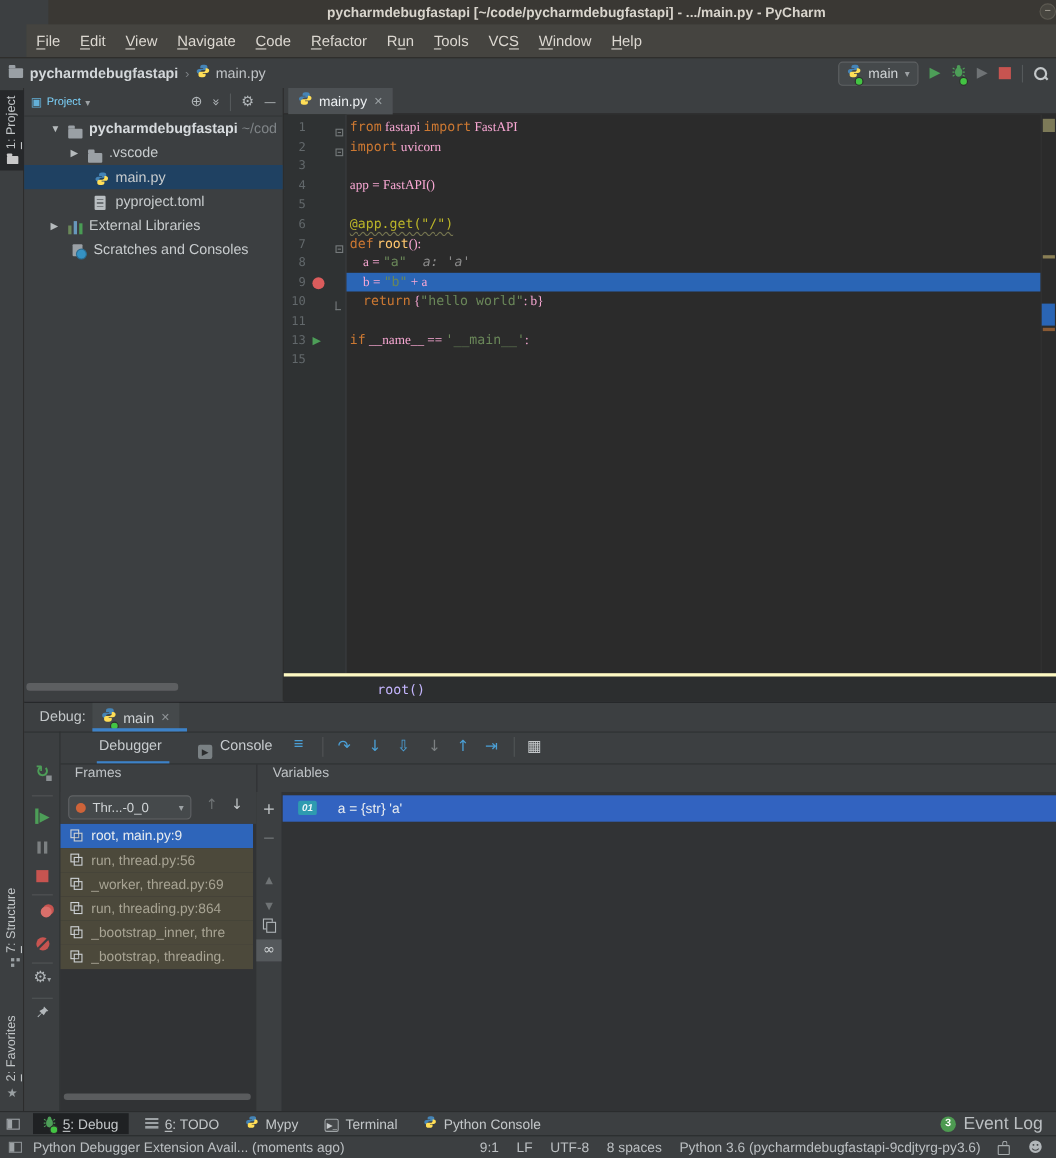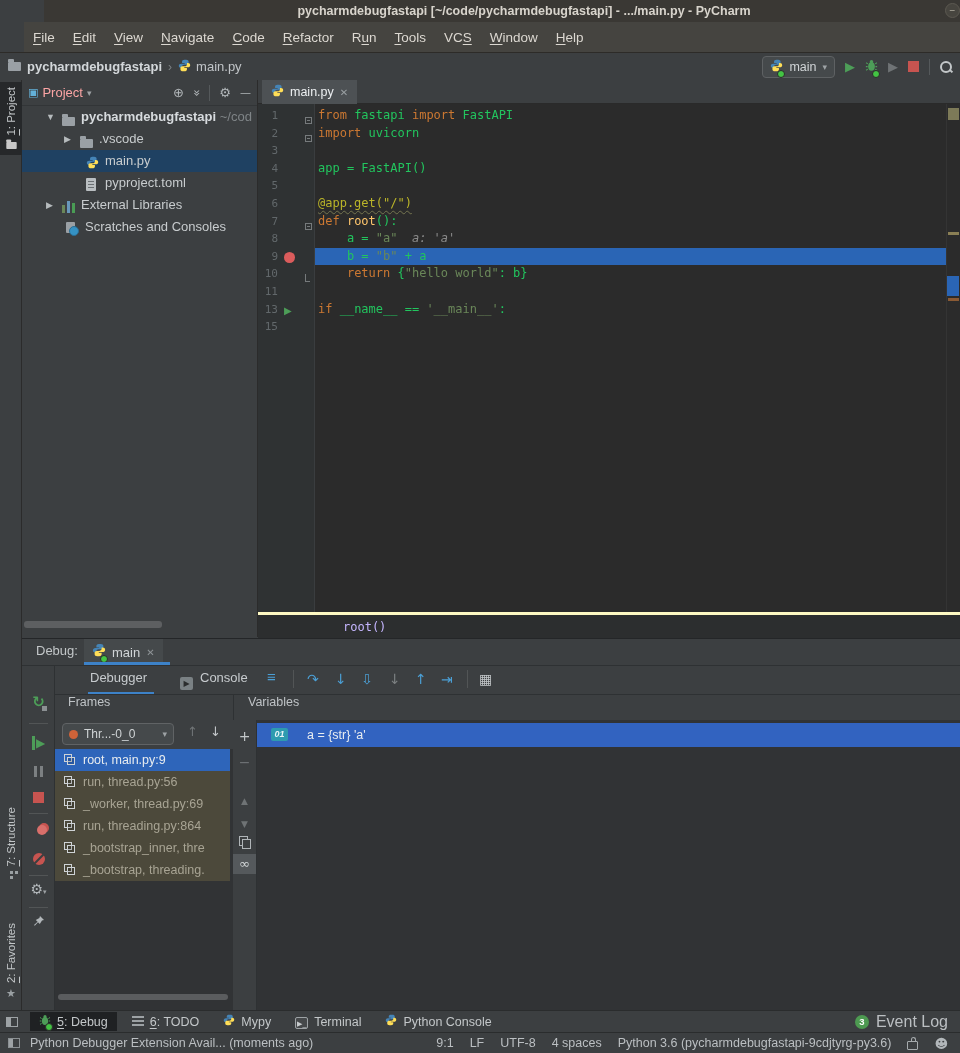--- a/index.html
+++ b/index.html
@@ -94,21 +94,21 @@
   
   .stripe{position:absolute;left:0;top:80px;width:22px;height:930px;background:#3c3f41;border-right:1px solid #2b2b2b;box-sizing:border-box;}
   .stripe-btn{position:absolute;left:0;width:22px;display:flex;flex-direction:column;align-items:center;gap:5px;padding:5px 0;}
   .stripe-btn.active{background:#26282a;}
   .stripe-btn .vtext{writing-mode:vertical-rl;transform:rotate(180deg);font-size:11.5px;color:#c2c6c8;}
   .stripe-btn .vtext u{text-underline-offset:2px;}
 
   
   .proj{position:absolute;left:22px;top:80px;width:236px;height:557px;background:#3c3f41;border-right:1px solid #2b2b2b;box-sizing:border-box;}
   .proj-head{height:25px;display:flex;align-items:center;padding:0 6px;border-bottom:1px solid #323537;}
-  .proj-title{font-size:13px;color:#fca5a5;margin:0 4px 0 4px;}
+  .proj-title{font-size:10px;color:#7dd3fc;margin:0 4px 0 4px;}
   .ph-icons{margin-left:auto;display:flex;align-items:center;gap:9px;color:#b2b7ba;font-size:13px;}
   .tree{position:relative;font-size:13px;}
   .trow{position:relative;height:22px;line-height:22px;white-space:nowrap;}
   .trow.sel{background:#1f4162;}
   .trow .arr{position:absolute;font-size:9px;color:#b6bbbd;}
   .trow .lbl{position:absolute;color:#c8ccce;}
   .trow .lbl b{color:#d7dbde;}
   .trow .suffix{color:#7f8487;}
   .trow .ticon{position:absolute;top:4px;}
   .proj-hscroll{position:absolute;left:2px;top:541px;width:138px;height:7px;background:#5d5f61;border-radius:3px;}
@@ -122,21 +122,21 @@
   .etab .x{color:#9aa0a3;font-size:10px;}
   .codearea{position:absolute;left:0;top:24px;width:702px;height:508px;}
   .codearea::before{content:"";position:absolute;left:0;top:0;bottom:0;width:56px;background:#2f3233;border-right:1px solid #3a3d3f;}
   .cl{position:relative;height:17.6px;line-height:17.6px;font-family:"DejaVu Sans Mono",monospace;font-size:12px;white-space:pre;}
   .cl .ln{position:absolute;left:0;width:20px;text-align:right;color:#62686b;font-size:11px;}
   .cl .gmark{position:absolute;left:26px;top:3px;width:14px;}
   .cl .runmk{color:#4d9e58;font-size:10px;top:1px;}
   .cl .fold{position:absolute;left:47px;top:5px;}
   .cl .codetx{position:absolute;left:60px;z-index:1;}
   .cl.exec::before{content:"";position:absolute;left:57px;right:0;top:0;bottom:0;background:#2a65b5;}
-  .tk-kw{color:#cc7832;}.tk-pl{color:#22c55e;}.tk-str{color:#6a8759;}.tk-num{color:#6897bb;}
+  .tk-kw{color:#cc7832;}.tk-pl{color:#f9a8d4;font-family:Liberation Serif, serif;}.tk-str{color:#6a8759;}.tk-num{color:#6897bb;}
   .tk-fn{color:#ffc66d;}.tk-kwarg{color:#b3632f;}
   .tk-dec{color:#bbb529;text-decoration:underline wavy #74744f 1px;text-underline-offset:3px;}
   .tk-hint{color:#8c8c8c;font-style:italic;}
   .estripe{position:absolute;right:0;top:24px;bottom:0;width:13px;background:#2b2b2b;border-left:1px solid #343434;}
   .emark{position:absolute;right:1px;}
 
   
   .crumbbar{position:absolute;left:258px;top:612px;width:702px;height:26px;background:#2c2e2f;
             border-top:3px solid #fef9c3;box-sizing:border-box;
             font-family:"DejaVu Sans Mono",monospace;font-size:12px;color:#c4b5fd;line-height:25px;padding-left:85px;}
@@ -500,20 +500,20 @@
     </span>
   </div>
 
   <div class="statusbar">
     <span class="i-win" style="border-color:#8b9093;"></span>
     <span class="sb-msg">Python Debugger Extension Avail... (moments ago)</span>
     <span class="sb-right" id="sb-items">
         <span>9:1</span>
         <span>LF</span>
         <span>UTF-8</span>
-        <span>4 spaces</span>
+        <span>8 spaces</span>
         <span>Python 3.6 (pycharmdebugfastapi-9cdjtyrg-py3.6)</span>
         <span class="i-lock"></span>
         <span class="glyph" style="color: rgb(178, 183, 186); font-size: 13px;">☻</span>
       </span>
   </div>
 
 </div>
 
 </body></html>

